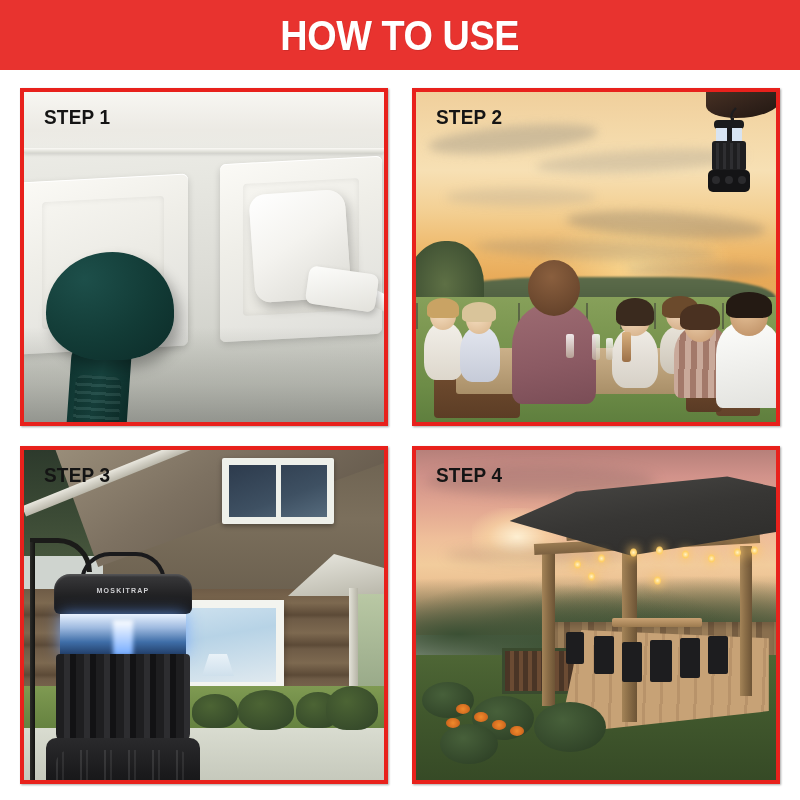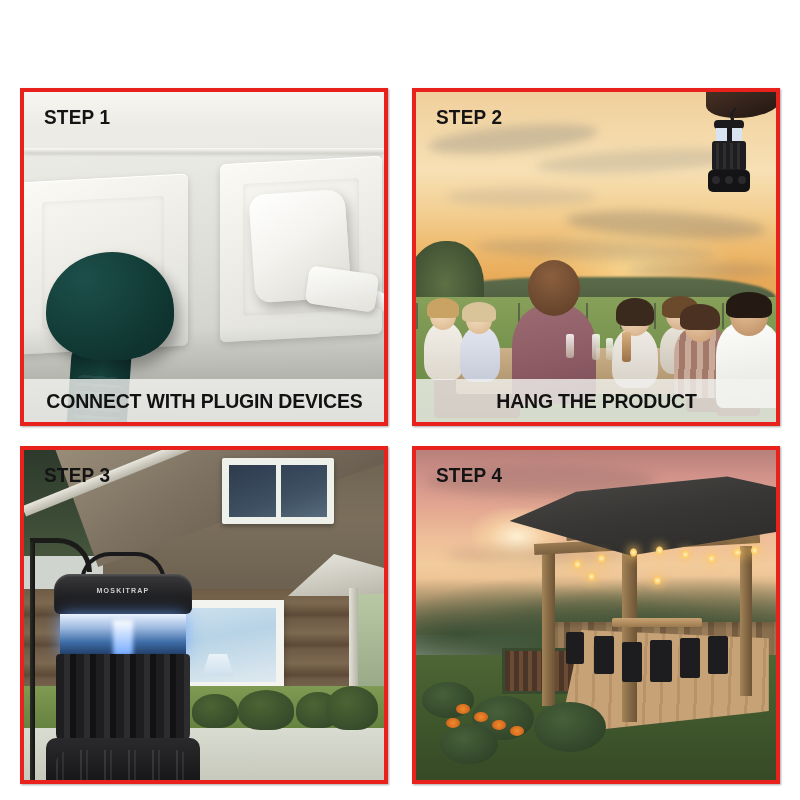--- a/index.html
+++ b/index.html
@@ -442,20 +442,23 @@
     position: absolute; left: 24%; top: 60%; width: 110px; height: 46px;
     background: repeating-linear-gradient(90deg, #4a3526 0 5px, #6b4b33 5px 9px);
     border: 3px solid #3a4a2e;
   }
 </style>
 </head>
 <body>
 
 <div id="page">
 
+  <div class="header">
+    <div class="header-title">HOW TO USE</div>
+  </div>
 
   <div class="grid">
 
     <div class="panel">
       <div class="scene">
         <div class="wall"></div>
         <div class="wall-top-shade"></div>
         <div class="wall-edge"></div>
 
         <div class="socket socket-a">
@@ -469,23 +472,20 @@
         <div class="green-cord"></div>
 
         <div class="white-adapter"></div>
         <div class="adapter-neck"></div>
         <div class="adapter-cable"></div>
 
         <div class="floor-shadow"></div>
       </div>
 
       <div class="step-label">STEP 1</div>
-      <div class="caption-band">
-        <div class="caption-text">CONNECT WITH PLUGIN DEVICES</div>
-      </div>
     </div>
 
     <div class="panel">
       <div class="scene">
         <div class="sky2"></div>
         <div class="sunglow2"></div>
         <div class="cloud2 c2a"></div>
         <div class="cloud2 c2b"></div>
         <div class="cloud2 c2c"></div>
         <div class="cloud2 c2d"></div>
@@ -552,23 +552,20 @@
           <rect x="6" y="64" width="42" height="22" rx="5" fill="#141416"></rect>
           <g fill="#2a2a2d">
             <circle cx="14" cy="74" r="4"></circle>
             <circle cx="27" cy="74" r="4"></circle>
             <circle cx="40" cy="74" r="4"></circle>
           </g>
         </svg>
       </div>
 
       <div class="step-label">STEP 2</div>
-      <div class="caption-band">
-        <div class="caption-text">HANG THE PRODUCT</div>
-      </div>
     </div>
 
     <div class="panel">
       <div class="scene">
         <div class="cabin-sky"></div>
         <div class="cabin-gable"></div>
         <div class="cabin-roof"></div>
         <div class="roof-fascia"></div>
         <div class="cabin-logs"></div>
 

